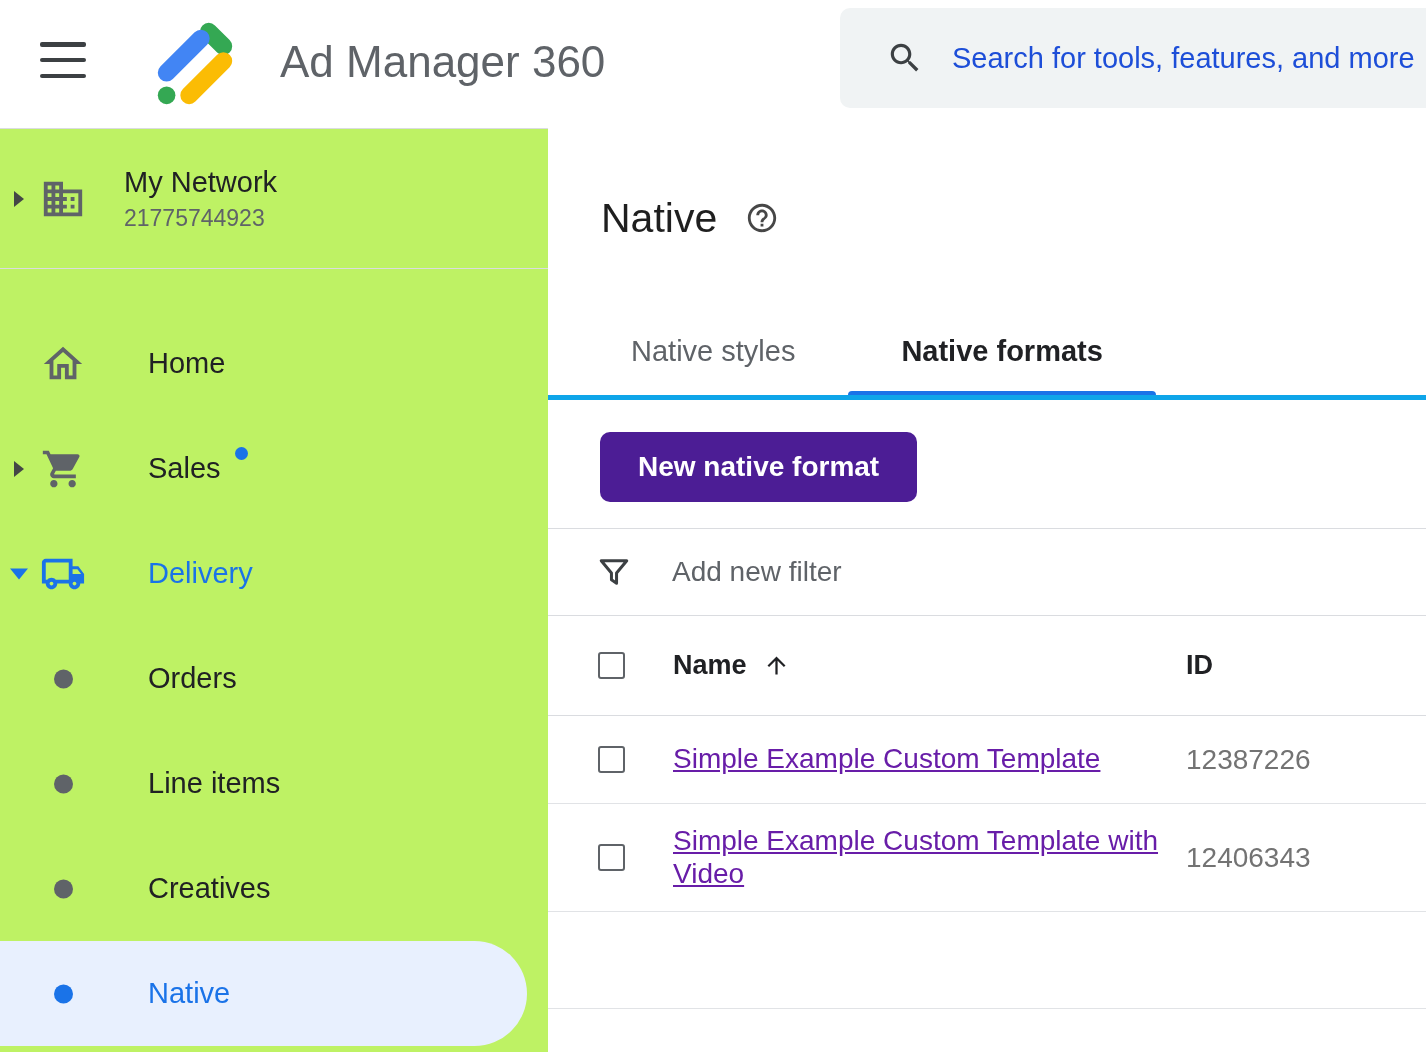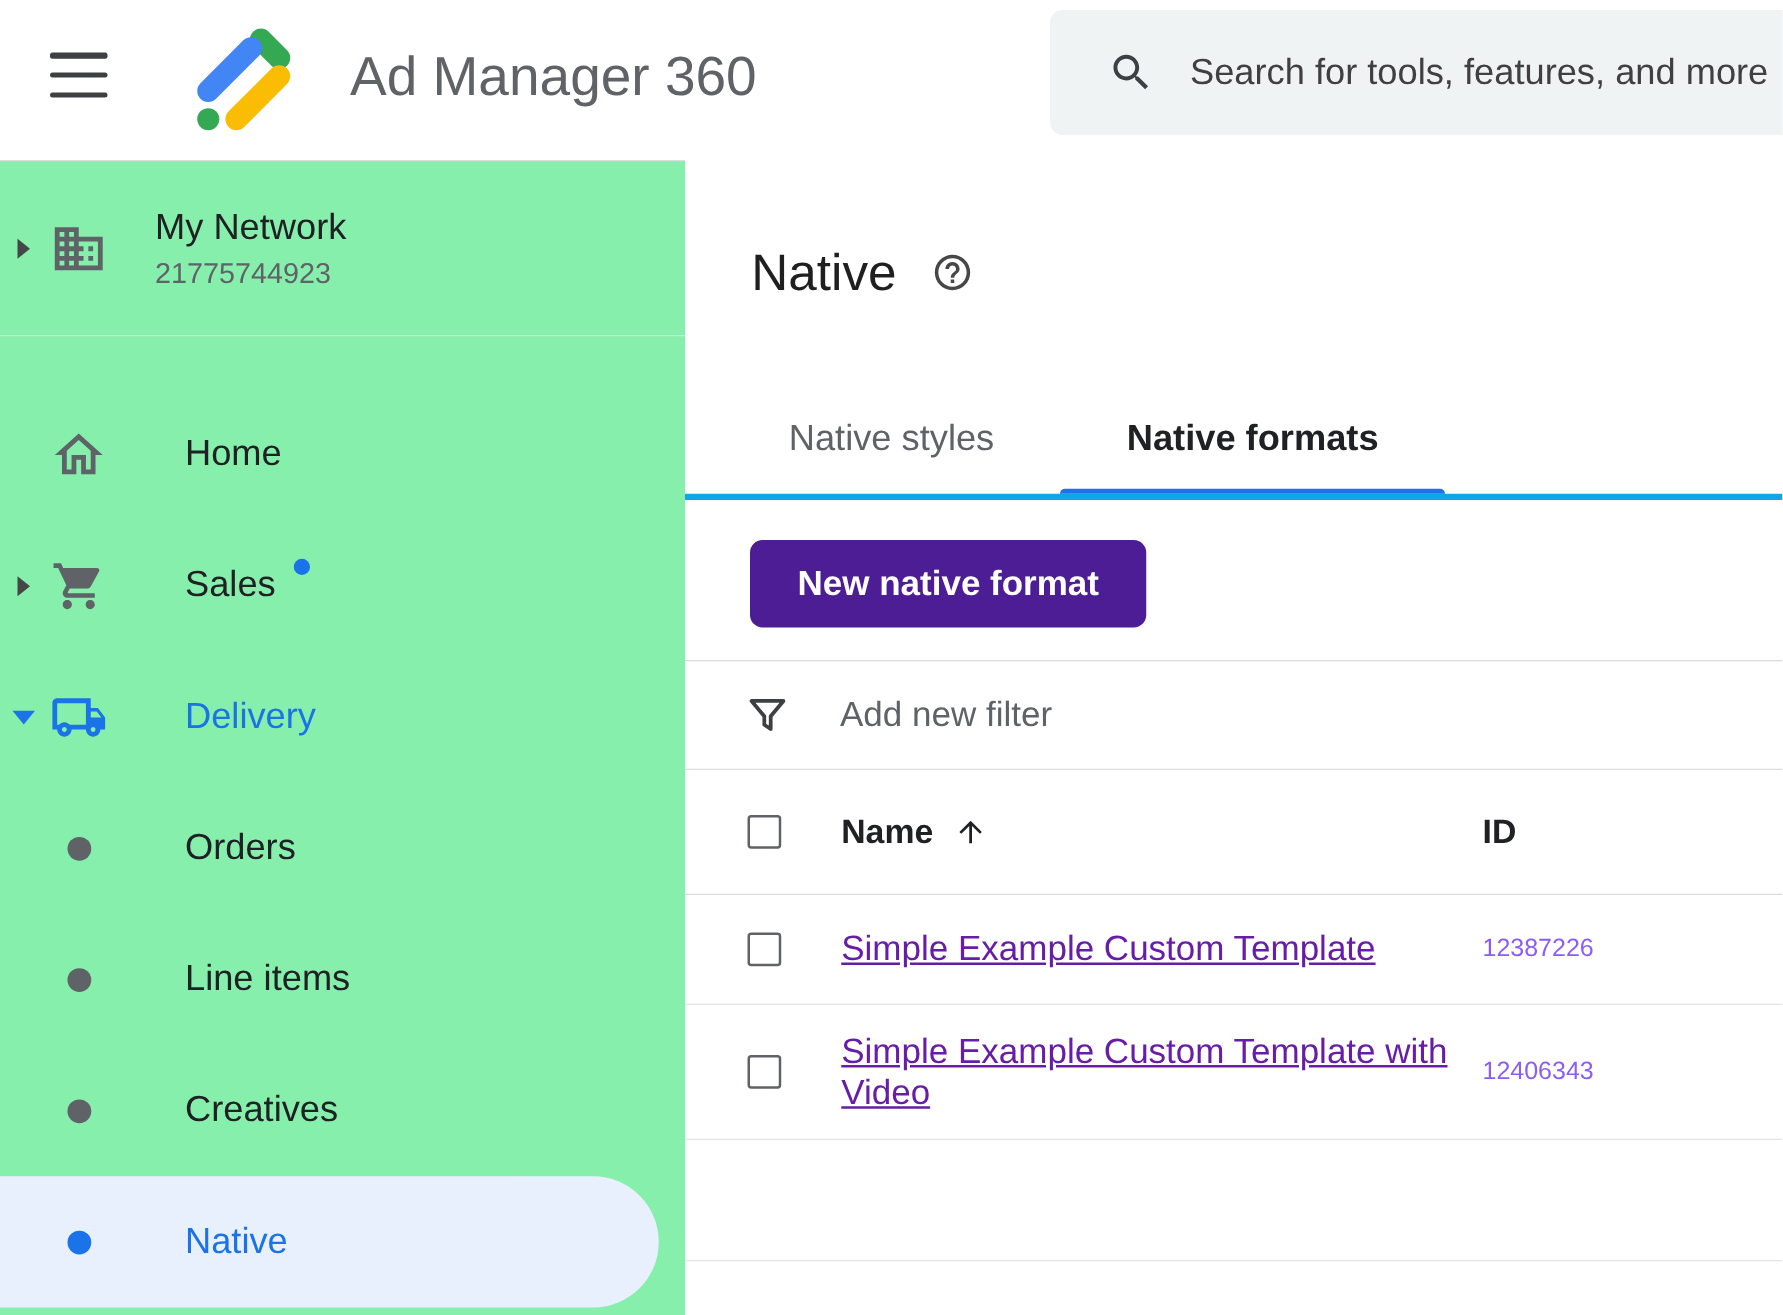--- a/index.html
+++ b/index.html
@@ -11,24 +11,24 @@
   .app { position:relative; width:1426px; height:1052px; background:#fff; }
 
   
   .topbar { position:absolute; top:0; left:0; width:100%; height:128px; background:#fff; z-index:3; }
   .hamburger { position:absolute; left:40px; top:42px; width:46px; height:36px; background:none; border:none; cursor:pointer; display:flex; flex-direction:column; justify-content:space-between; padding:0; }
   .hamburger .bar { display:block; width:46px; height:4.5px; background:#3c4043; border-radius:2px; }
   .logo { position:absolute; left:148px; top:16px; width:94px; height:94px; }
   .app-title { position:absolute; left:280px; top:37px; font-size:44px; color:#5f6368; white-space:nowrap; }
   .searchbar { position:absolute; left:840px; top:8px; height:100px; width:620px; background:#f0f3f4; border-radius:10px; display:flex; align-items:center; padding-left:46px; gap:28px; cursor:text; }
   .search-icon { width:38px; height:38px; flex:0 0 auto; }
-  .search-text { font-size:29px; color:#404040; white-space:nowrap; }
+  .search-text { font-size:29px; color:#1d4ed8; white-space:nowrap; }
 
   
-  .sidebar { position:absolute; top:128px; left:0; width:574px; bottom:0; background:#86efac; border-top:1px solid #dadce0; border-right:1px solid #dadce0; }
+  .sidebar { position:absolute; top:128px; left:0; width:574px; bottom:0; background:#bef264; border-top:1px solid #dadce0; border-right:1px solid #dadce0; }
   .network-row { position:relative; height:140px; border-bottom:1px solid #dadce0; display:flex; align-items:center; cursor:pointer; }
   .caret { width:0; height:0; position:absolute; left:14px; top:50%; }
   .caret-right { border-top:8px solid transparent; border-bottom:8px solid transparent; border-left:10px solid #444746; transform:translateY(-50%); }
   .caret-down { border-left:9px solid transparent; border-right:9px solid transparent; border-top:11px solid #1a73e8; transform:translateY(-50%); left:10px; }
   .side-icon { position:absolute; left:40px; top:50%; transform:translateY(-50%); width:46px; height:46px; display:flex; align-items:center; justify-content:center; }
   .network-text { margin-left:124px; }
   .network-name { font-size:29px; color:#202124; }
   .network-code { font-size:23px; color:#5f6368; margin-top:6px; }
 
   .nav { padding-top:42px; }
@@ -61,21 +61,21 @@
   .header-row { height:100px; border-bottom:1px solid #dadce0; }
   .r1 { height:88px; }
   .r2 { height:108px; }
   .empty-row { height:97px; }
   .checkbox { width:27px; height:27px; border:2.5px solid #5f6368; border-radius:3px; margin-left:50px; background:#fff; cursor:pointer; display:block; }
   .cell-name-header { display:flex; align-items:center; gap:16px; }
   .th { font-size:27px; font-weight:700; color:#202124; }
   .sort-arrow { width:27px; height:27px; display:inline-flex; cursor:pointer; }
   .cell-name { padding-right:14px; }
   .link { font-size:28px; color:#681da8; text-decoration:underline; line-height:1.15; cursor:pointer; }
-  .cell-id { font-size:20px; color:#8b5cf6; }
+  .cell-id { font-size:28px; color:#737373; }
 </style>
 </head>
 <body>
 
 <div class="app">
 
   <header class="topbar">
     <button class="hamburger">
       <span class="bar"></span>
       <span class="bar"></span>

